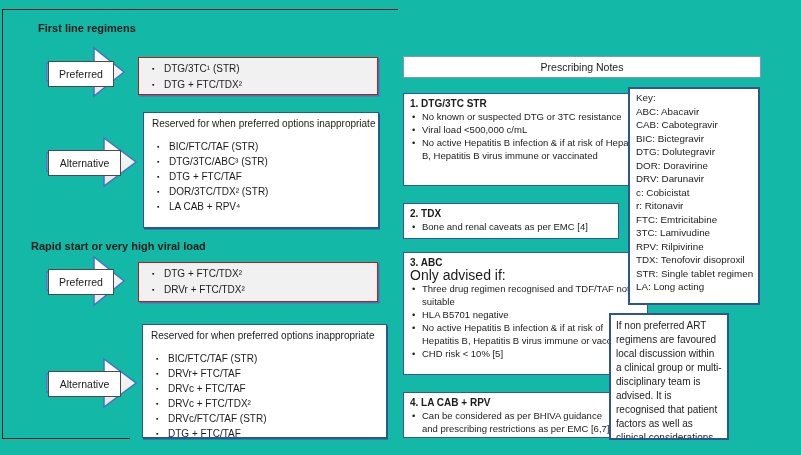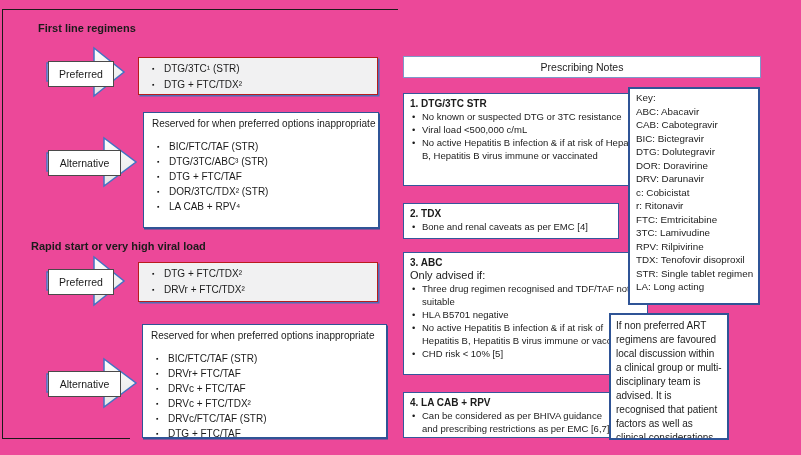--- a/index.html
+++ b/index.html
@@ -1,16 +1,16 @@
 <!DOCTYPE html>
 <html><head>
 <meta charset="utf-8">
 <style>
   html,body{margin:0;padding:0;background:#fff;}
-  .canvas{position:relative;width:801px;height:455px;background:#ec4899;overflow:hidden;
+  .canvas{position:relative;width:801px;height:455px;background:#14b8a6;overflow:hidden;
           font-family:"Liberation Sans","DejaVu Sans",sans-serif;color:#1b1b1b;}
   .frame{position:absolute;background:#1a1a1a;}
   .hdg{position:absolute;font-size:11px;font-weight:bold;white-space:nowrap;}
   
   .arrow-svg{position:absolute;}
   .arrow-label{position:absolute;background:#ffffff;border:1px solid #4a4a4a;
                display:flex;align-items:center;justify-content:center;
                font-size:10.5px;line-height:1;}
   
   .box{position:absolute;background:#ffffff;box-sizing:border-box;overflow:hidden;}
@@ -19,21 +19,21 @@
   .resv-title{font-size:10px;line-height:14px;margin-bottom:8px;white-space:nowrap;}
   ul.blist{margin:0;padding:0;list-style:none;}
   .blist li{position:relative;padding-left:17px;font-size:10px;line-height:15px;white-space:nowrap;}
   .blist li::before{content:"\25AA";position:absolute;left:5px;top:0;font-size:7px;}
   .pref-box .blist li{line-height:16px;}
   
   .pn-title-box{border:1.5px solid #7E97C8;display:flex;align-items:center;justify-content:center;
                 font-size:10.5px;}
   .note-box{border:1.5px solid #35569B;padding:3px 6px;}
   .note-h{font-size:10px;font-weight:bold;line-height:13px;}
-  .note-intro{font-size:11px;line-height:13px;}
+  .note-intro{font-size:14px;line-height:13px;}
   ul.nlist{margin:0;padding:0;list-style:none;}
   .nlist li{position:relative;padding-left:12px;font-size:9.5px;line-height:13px;}
   .nlist li::before{content:"\2022";position:absolute;left:2px;top:0;}
   
   .key-box{border:2px solid #2F5496;padding:2px 6px;}
   .key-title{font-size:9.8px;line-height:13.5px;}
   ul.klist{margin:0;padding:0;list-style:none;}
   .klist li{font-size:9.8px;line-height:13.5px;white-space:nowrap;}
   .advisory-box{border:2px solid #2F5496;padding:4px 5px;font-size:10px;line-height:14px;}
 </style>

